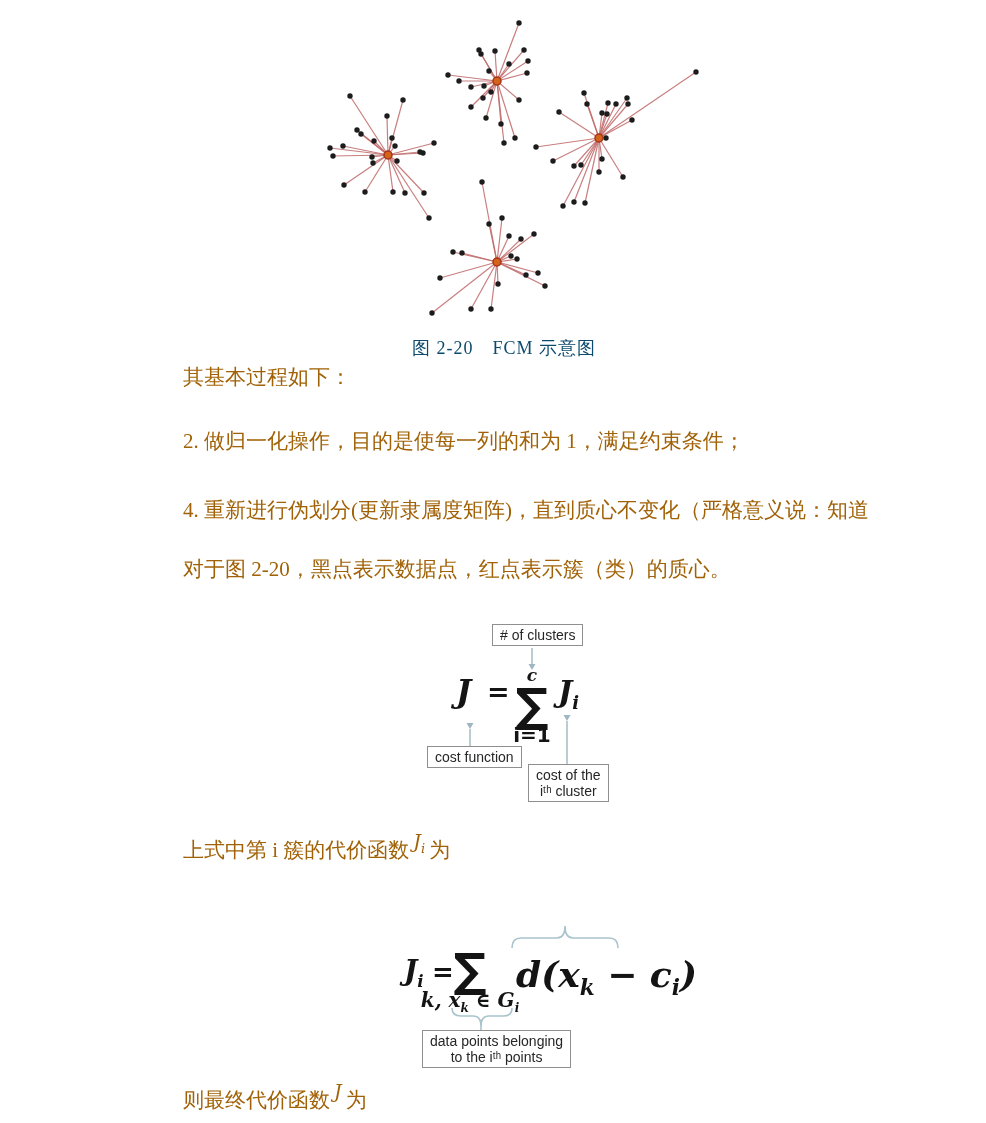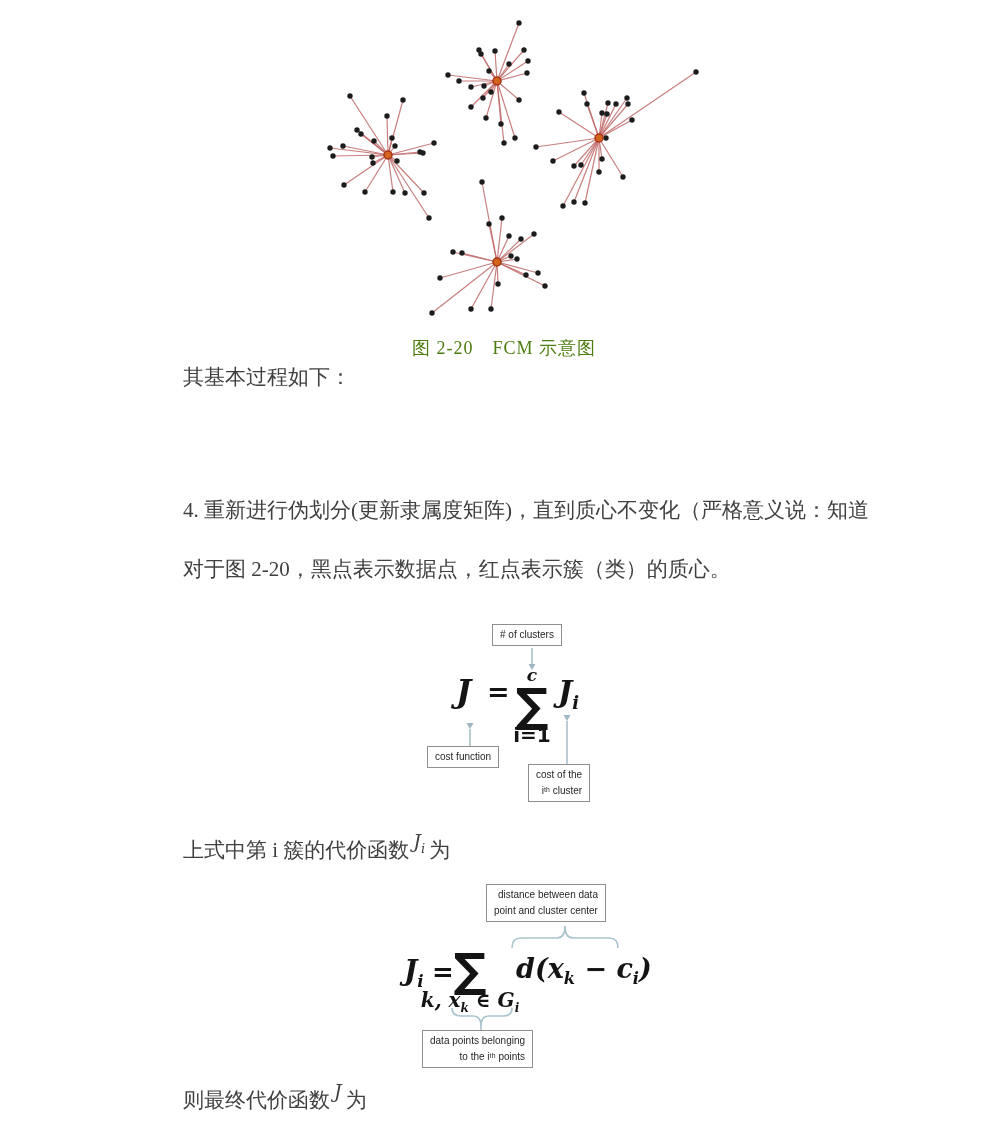--- a/index.html
+++ b/index.html
@@ -11,46 +11,46 @@
     position: relative;
     overflow: hidden;
   }
   .page { position: absolute; inset: 0; }
 
   
   .fig-svg { position: absolute; left: 0; top: 0; }
   .caption {
     position: absolute; left: 0; right: 0; top: 336px;
     text-align: center; text-indent: 22px;
-    font-size: 18px; color: #4d7c0f; letter-spacing: 1px;
+    font-size: 18px; color: #0c4a6e; letter-spacing: 1px;
   }
 
   
   .line {
     position: absolute; left: 183px;
-    font-size: 21px; line-height: 26px; color: #404040;
+    font-size: 21px; line-height: 26px; color: #a16207;
     white-space: nowrap;
   }
   .line.hang { left: 150px; }
   .rm {
     display: inline-block; transform: translateY(-9px);
     font-family: "DejaVu Serif", serif; font-style: italic;
     font-size: 19px; margin: 0 4px; line-height: 1;
   }
   .rm.b { font-weight: bold; }
   .rm sub { font-size: 13px; font-style: italic; }
 
   
   .fblock { position: absolute; left: 0; width: 986px; }
   .annot {
     position: absolute; background: #fff;
     border: 1px solid #8f8f8f; padding: 2px 7px;
     font-family: "Liberation Sans", "DejaVu Sans", sans-serif;
-    font-size: 10px; line-height: 16px; color: #262626;
-    text-align: right; white-space: nowrap;
+    font-size: 14px; line-height: 16px; color: #262626;
+    text-align: center; white-space: nowrap;
   }
   .math { position: absolute; font-family: "DejaVu Serif", serif; font-style: italic; font-weight: bold; color: #141414; }
   .math sub { font-size: 0.6em; }
   .upright { font-style: normal; font-family: "DejaVu Sans", sans-serif; font-weight: bold; }
   .sigstack { display: flex; flex-direction: column; align-items: center; }
   .sig-upper { font-size: 17px; line-height: 15px; }
   .sig-sigma { font-size: 46px; line-height: 44px; font-style: normal; font-family: "DejaVu Sans", sans-serif; }
   .sig-lower { font-size: 20px; line-height: 17px; white-space: nowrap; }
   .overlay { position: absolute; left: 0; top: 0; pointer-events: none; }
 </style>
@@ -234,20 +234,23 @@
       <circle cx="497" cy="262" r="4" fill="#d2641c" stroke="#a83418" stroke-width="1.5"></circle>
     </svg>
 
   <div class="caption">图 2-20　FCM 示意图</div>
 
   <div class="line" style="top:364px">
     <span>其基本过程如下：</span>
   </div>
 
 
+  <div class="line" style="top:428px">
+    <span>2. 做归一化操作，目的是使每一列的和为 1，满足约束条件；</span>
+  </div>
 
 
   <div class="line" style="top:497px">
     <span>4. 重新进行伪划分(更新隶属度矩阵)，直到质心不变化（严格意义说：知道</span>
   </div>
 
   <div class="line" style="top:556px">
     <span>对于图 2-20，黑点表示数据点，红点表示簇（类）的质心。</span>
   </div>
 
@@ -287,32 +290,28 @@
     <span>上式中第 i 簇的代价函数</span><span class="rm"><span>J</span><sub>i</sub></span><span>为</span>
   </div>
 
   <div class="fblock" style="top:878px; height:200px">
     <svg class="overlay" width="986" height="200">
       <path d="M512,70 Q512,60 521,60 L557,60 Q565,60 565,48 Q565,60 573,60 L609,60 Q618,60 618,70" fill="none" stroke="#a9c3cd" stroke-width="1.6"></path>
       <path d="M452,130 Q452,138 461,138 L473,138 Q481,138 481,148 Q481,138 489,138 L503,138 Q512,138 512,130" fill="none" stroke="#a9c3cd" stroke-width="1.6"></path>
       <line x1="481" y1="148" x2="481" y2="152" stroke="#a9c3cd" stroke-width="1.6"></line>
     </svg>
 
-    <div class="annot" style="left:486px; top:6px">
-      <span>distance between data</span><br>
-      <span>point and cluster center</span>
-    </div>
 
     <span class="math" style="left:404px; top:76px; font-size:28px"><span>J</span><sub>i</sub></span>
     <span class="math" style="left:432px; top:79px; font-size:26px; font-style:normal">=</span>
     <span class="math sigstack" style="left:428px; top:70px; width:84px">
       <span class="sig-sigma">∑</span>
       <span class="sig-lower" style="font-size:20px"><span>k, x</span><sub>k</sub><span> ∈ G</span><sub>i</sub></span>
     </span>
-    <span class="math" style="left:516px; top:75px; font-size:27px"><span>d(x</span><sub>k</sub><span> − c</span><sub>i</sub><span>)</span></span>
+    <span class="math" style="left:516px; top:75px; font-size:36px"><span>d(x</span><sub>k</sub><span> − c</span><sub>i</sub><span>)</span></span>
 
     <div class="annot" style="left:422px; top:152px">
       <span>data points belonging</span><br>
       <span>to the iᵗʰ points</span>
     </div>
   </div>
 
   <div class="line" style="top:1087px">
     <span>则最终代价函数</span><span class="rm"><span>J</span></span><span>为</span>
   </div>

